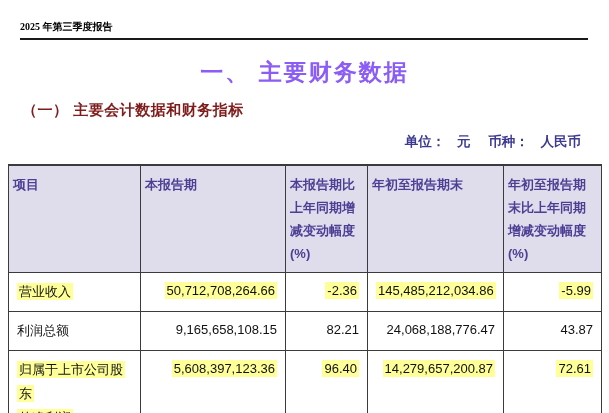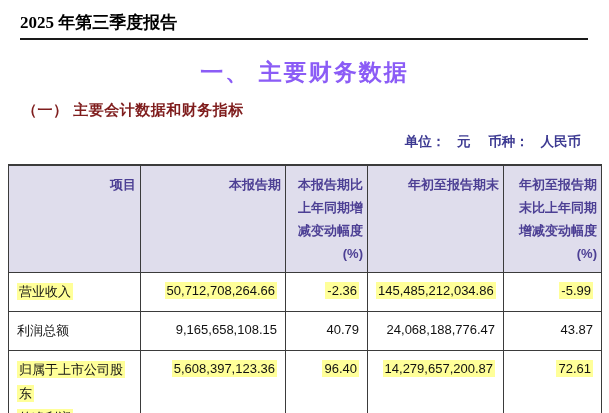--- a/index.html
+++ b/index.html
@@ -23,21 +23,21 @@
   .logo-m {
     background:linear-gradient(118deg,#1f2a6b 44%,#7ac143 44%,#7ac143 60%,#1f2a6b 60%);
     -webkit-background-clip:text; background-clip:text; color:transparent;
   }
   .logo-cn {
     font-size:17px; font-weight:bold; color:#1f2a6b; margin-left:2px;
     letter-spacing:0.5px;
   }
   .report-title {
     font-family:"Liberation Serif","DejaVu Serif",serif;
-    font-weight:bold; font-size:17px; color:#000; padding-bottom:2px;
+    font-weight:bold; font-size:10px; color:#000; padding-bottom:2px;
   }
   .header-rule {
     border:none; border-top:2px solid #1a1a1a; margin:2px 21px 0 20px;
   }
   
   .section-title {
     margin:17px 0 0 0; text-align:center;
     font-size:23px; font-weight:bold; color:#8b5cf6; letter-spacing:2px;
     line-height:30px;
   }
@@ -55,21 +55,21 @@
   table.fin-table {
     margin:13px 0 0 8px; width:593px;
     border-collapse:collapse; table-layout:fixed;
     border:1px solid #3b3b3b; border-top:2px solid #3b3b3b;
   }
   .fin-table th, .fin-table td {
     border:1px solid #3b3b3b; vertical-align:top; overflow:hidden;
   }
   .fin-table thead th {
     background:#dfddec; color:#4c3f94; font-weight:bold;
-    font-size:13px; line-height:23px; text-align:right;
+    font-size:13px; line-height:23px; text-align:left;
     padding:7px 4px; height:92px; white-space:pre-line;
   }
   .fin-table td { font-size:13px; line-height:21px; padding:7px 8px; background:#fff; }
   .fin-table td.item-cell { text-align:left; white-space:pre-line; line-height:24px; }
   .fin-table td.num-cell  { text-align:right; }
   .cell-text.hl { background:#ffff99; padding:1px 2px; box-decoration-break:clone; -webkit-box-decoration-break:clone; }
 </style>
 </head>
 <body>
 
@@ -119,21 +119,21 @@
         <tr style="height: 37px; border-radius: 15px;">
           <td class="item-cell"><span class="cell-text hl">营业收入</span></td>
           <td class="num-cell"><span class="cell-text hl">50,712,708,264.66</span></td>
           <td class="num-cell"><span class="cell-text hl">-2.36</span></td>
           <td class="num-cell"><span class="cell-text hl">145,485,212,034.86</span></td>
           <td class="num-cell"><span class="cell-text hl">-5.99</span></td>
         </tr>
         <tr style="height: 35px;">
           <td class="item-cell"><span class="cell-text">利润总额</span></td>
           <td class="num-cell"><span class="cell-text">9,165,658,108.15</span></td>
-          <td class="num-cell"><span class="cell-text">40.79</span></td>
+          <td class="num-cell"><span class="cell-text">82.21</span></td>
           <td class="num-cell"><span class="cell-text">24,068,188,776.47</span></td>
           <td class="num-cell"><span class="cell-text">43.87</span></td>
         </tr>
         <tr style="height: 62px;">
           <td class="item-cell"><span class="cell-text hl">归属于上市公司股东
 的净利润</span></td>
           <td class="num-cell"><span class="cell-text hl">5,608,397,123.36</span></td>
           <td class="num-cell"><span class="cell-text hl">96.40</span></td>
           <td class="num-cell"><span class="cell-text hl">14,279,657,200.87</span></td>
           <td class="num-cell"><span class="cell-text hl">72.61</span></td>

